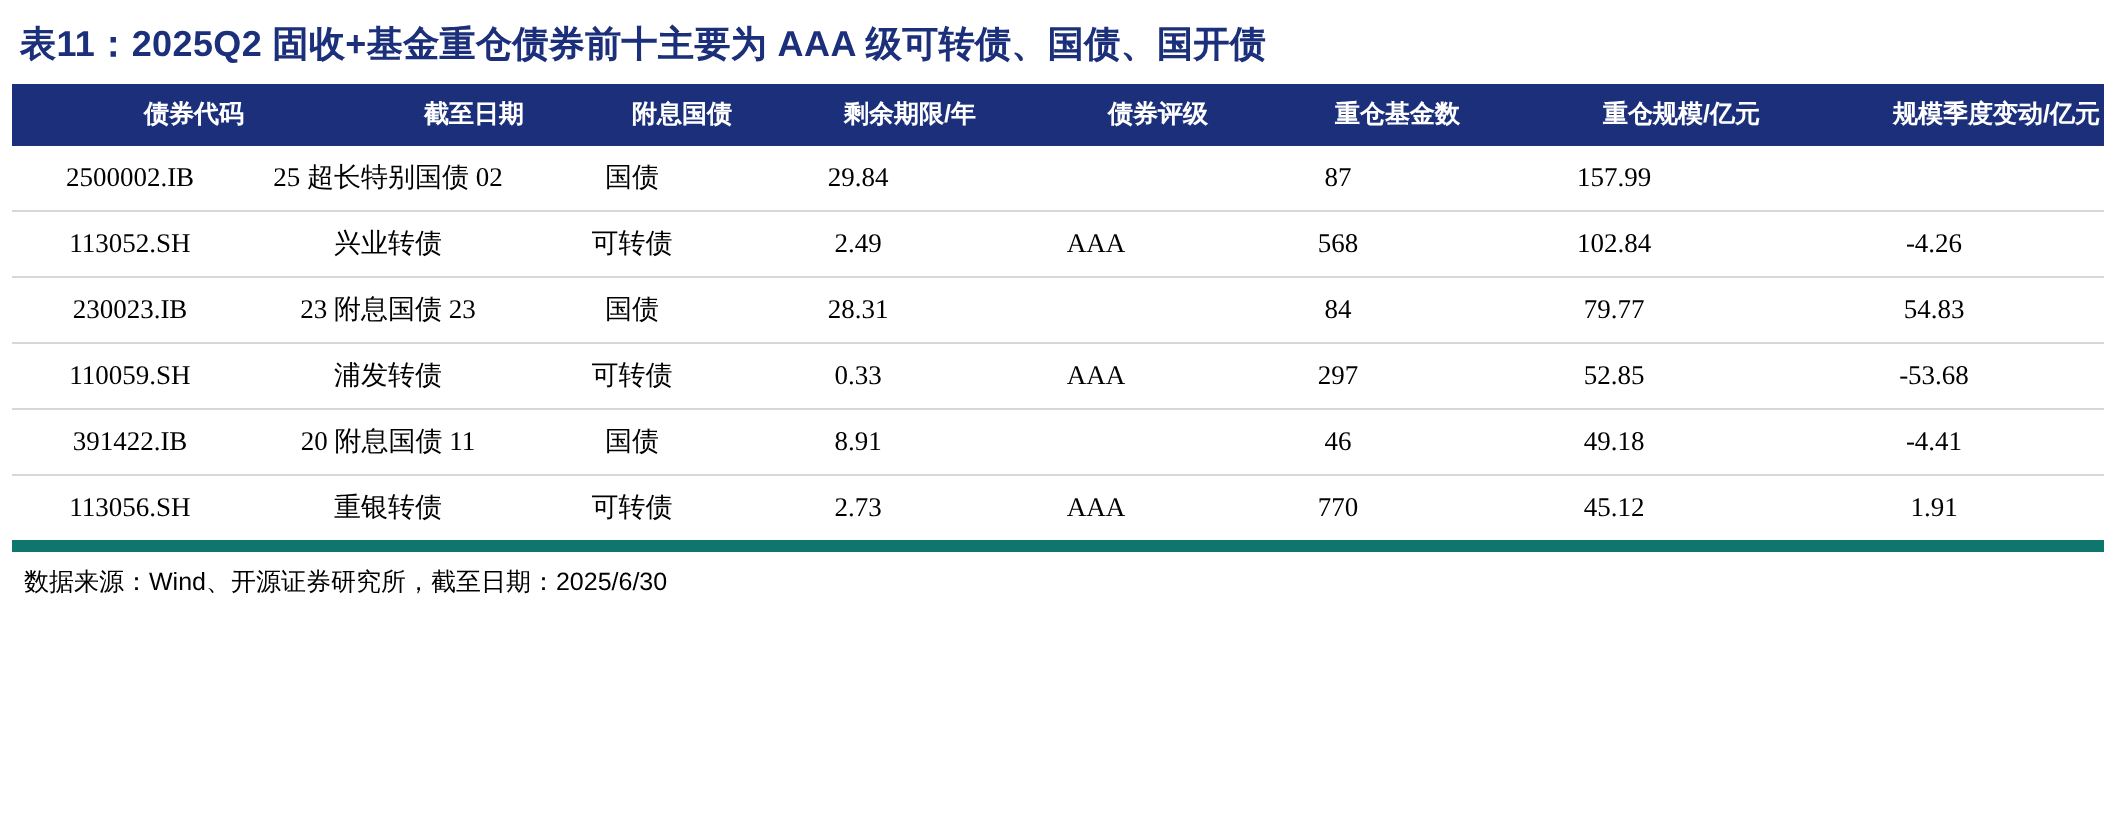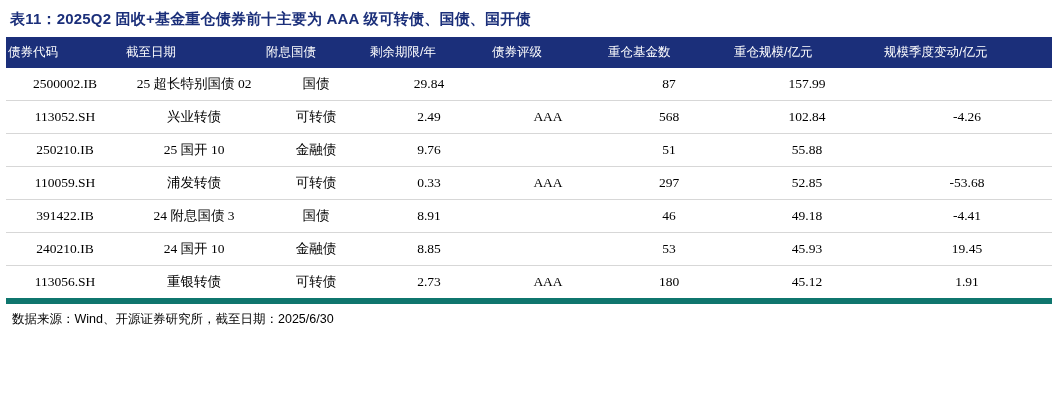--- a/index.html
+++ b/index.html
@@ -14,40 +14,40 @@
     color: #000000;
     overflow: hidden;
   }
   .wrap {
     width: 1058px;
     box-sizing: border-box;
     padding: 8px 6px 0 6px;
   }
   .title {
     font-family: "Liberation Sans", "DejaVu Sans", sans-serif;
-    font-size: 15px;
+    font-size: 18px;
     font-weight: bold;
     color: #1b2f7a;
     letter-spacing: 0.2px;
     margin: 2px 0 8px 4px;
     white-space: nowrap;
   }
   table.data {
     width: 1046px;
     border-collapse: collapse;
     table-layout: fixed;
   }
   table.data thead th {
     background: #1b2f7a;
     color: #ffffff;
     font-family: "Liberation Sans", "DejaVu Sans", sans-serif;
     font-size: 12.5px;
-    font-weight: normal;
+    font-weight: bold;
     padding: 7px 2px;
-    text-align: left;
+    text-align: right;
     border: none;
     white-space: nowrap;
   }
   table.data tbody td {
     font-size: 13.5px;
     text-align: center;
     padding: 7px 2px;
     border-bottom: 1px solid #d7d7d7;
     white-space: nowrap;
     color: #000000;
@@ -116,66 +116,56 @@
         <td>113052.SH</td>
         <td>兴业转债</td>
         <td>可转债</td>
         <td>2.49</td>
         <td>AAA</td>
         <td>568</td>
         <td>102.84</td>
         <td>-4.26</td>
       </tr>
       <tr>
-        <td>250210.IB</td>
-        <td>25 国开 10</td>
-        <td>金融债</td>
-        <td>9.76</td>
+        <td>230023.IB</td>
+        <td>23 附息国债 23</td>
+        <td>国债</td>
+        <td>28.31</td>
         <td></td>
-        <td>51</td>
-        <td>55.88</td>
-        <td></td>
+        <td>84</td>
+        <td>79.77</td>
+        <td>54.83</td>
       </tr>
       <tr>
         <td>110059.SH</td>
         <td>浦发转债</td>
         <td>可转债</td>
         <td>0.33</td>
         <td>AAA</td>
         <td>297</td>
         <td>52.85</td>
         <td>-53.68</td>
       </tr>
       <tr>
         <td>391422.IB</td>
-        <td>24 附息国债 3</td>
+        <td>20 附息国债 11</td>
         <td>国债</td>
         <td>8.91</td>
         <td></td>
         <td>46</td>
         <td>49.18</td>
         <td>-4.41</td>
       </tr>
       <tr>
-        <td>240210.IB</td>
-        <td>24 国开 10</td>
-        <td>金融债</td>
-        <td>8.85</td>
-        <td></td>
-        <td>53</td>
-        <td>45.93</td>
-        <td>19.45</td>
-      </tr>
-      <tr>
         <td>113056.SH</td>
         <td>重银转债</td>
         <td>可转债</td>
         <td>2.73</td>
         <td>AAA</td>
-        <td>180</td>
+        <td>770</td>
         <td>45.12</td>
         <td>1.91</td>
       </tr>
     </tbody>
   </table>
 
   <div class="src">数据来源：Wind、开源证券研究所，截至日期：2025/6/30</div>
 
 </div>
 

